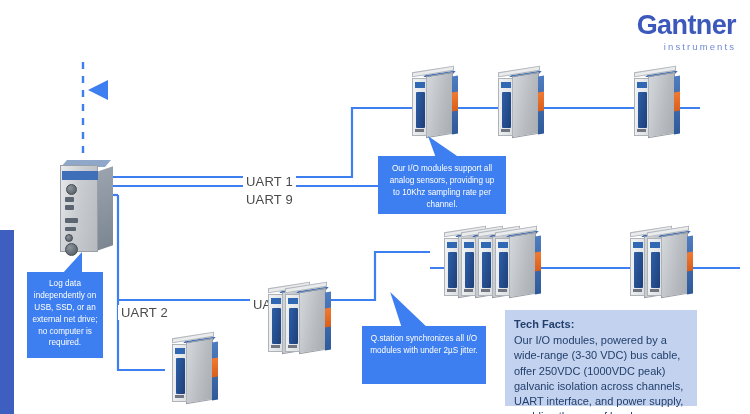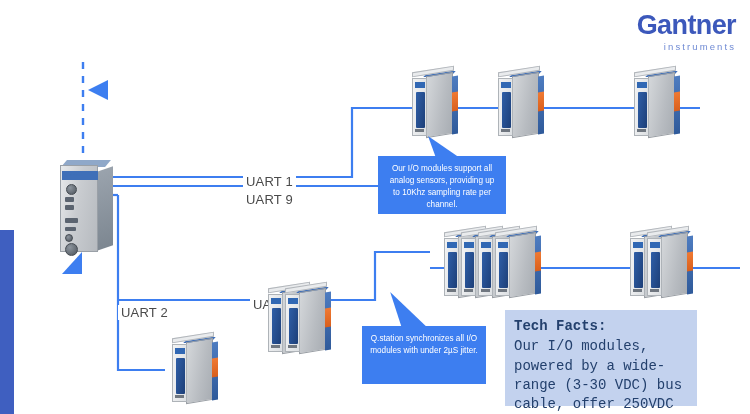--- a/index.html
+++ b/index.html
@@ -84,23 +84,22 @@
 
   
   .techfacts {
     position: absolute;
     left: 505px; top: 310px;
     width: 192px; height: 96px;
     background: #c3d2ee;
     color: #23406d;
     box-sizing: border-box;
     padding: 7px 9px 6px 9px;
-    font-size: 14px;
+    font-size: 11px;
     line-height: 1.38;
-    font-family: Liberation Mono, monospace;
   }
   .techfacts .tf-head {
     font-weight: bold;
     display: block;
     margin-bottom: 1px;
   }
 
   
   .device { position: absolute; }
 
@@ -409,20 +408,23 @@
        border-top:10px solid transparent; border-bottom:10px solid transparent;
        border-right:20px solid #3d7ef0;"></div>
 
   <div class="callout" style="left:378px; top:156px; width:128px; height:58px;">
     <span>Our I/O modules support all analog sensors, providing up to 10Khz sampling rate per channel.</span>
   </div>
   <div class="tail" style="left:432px; top:136px;
        border-left:0 solid transparent; border-right:24px solid transparent;
        border-bottom:22px solid #3d7ef0; transform:skewX(20deg);"></div>
 
+  <div class="callout" style="left:27px; top:272px; width:76px; height:86px; padding:6px 5px;">
+    <span>Log data independently on USB, SSD, or an external net drive; no computer is required.</span>
+  </div>
   <div class="tail" style="left:62px; top:252px;
        border-left:20px solid transparent; border-right:0 solid transparent;
        border-bottom:22px solid #3d7ef0;"></div>
 
   <div class="callout" style="left:362px; top:326px; width:124px; height:58px;">
     <span>Q.station synchronizes all I/O modules with under 2µS jitter.</span>
   </div>
   <div class="tail" style="left:396px; top:292px;
        border-left:0 solid transparent; border-right:26px solid transparent;
        border-bottom:36px solid #3d7ef0; transform:skewX(18deg);"></div>

